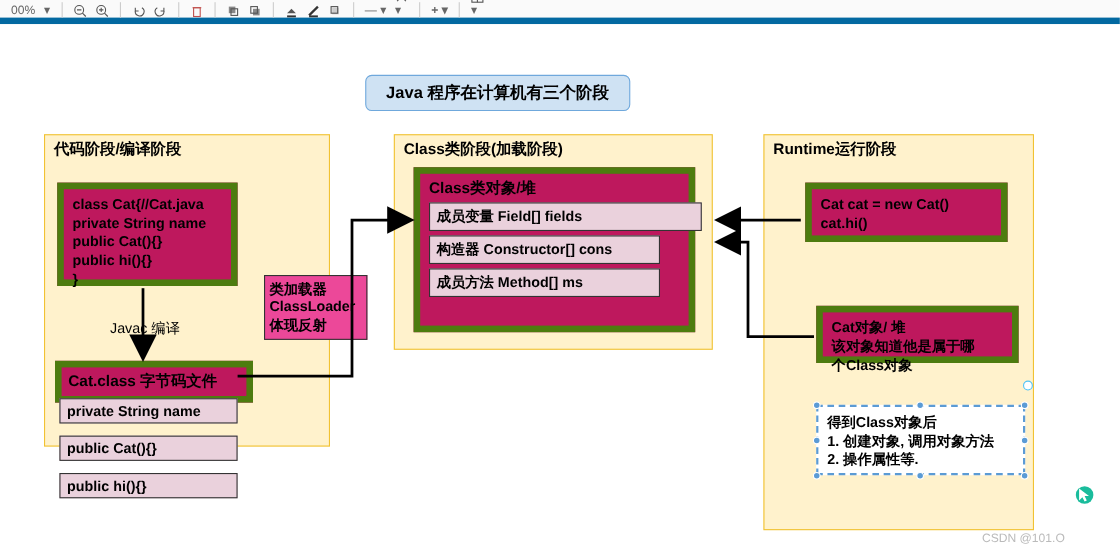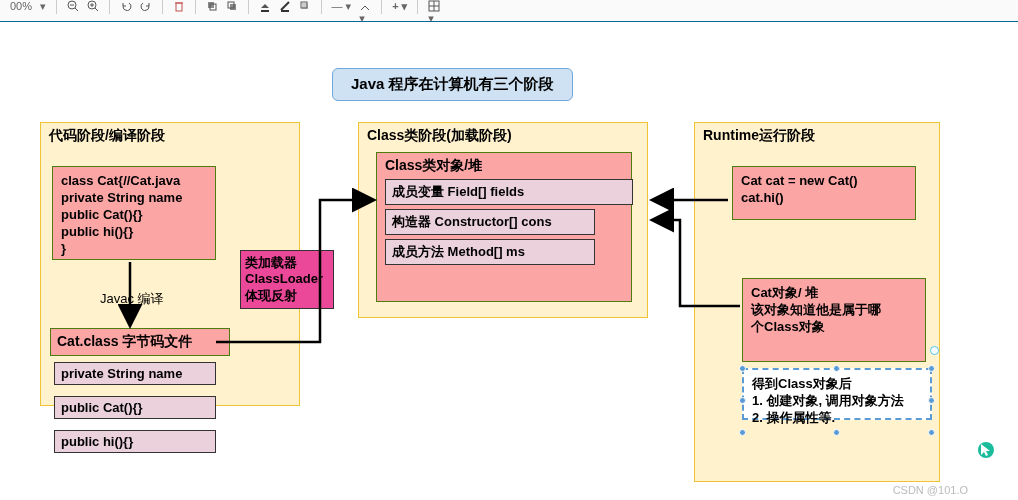--- a/index.html
+++ b/index.html
@@ -1,26 +1,26 @@
 <!DOCTYPE html>
 <html><head>
 <meta charset="utf-8">
 <style>
 html,body{margin:0;padding:0;background:#fff;font-family:Arial,"Microsoft YaHei",sans-serif;font-size:13px;color:#000;width:1018px;height:500px;overflow:hidden}
 *{box-sizing:border-box}
-.toolbar{position:absolute;top:0;left:0;right:0;height:22px;border-bottom:1px solid #0369a1;display:flex;align-items:flex-start;padding:0 6px;font-size:11px;color:#555;background:#fafafa}
+.toolbar{position:absolute;top:0;left:0;right:0;height:22px;border-bottom:6px solid #0369a1;display:flex;align-items:flex-end;padding:0 6px;font-size:11px;color:#555;background:#fafafa}
 .toolbar .sep{width:1px;height:14px;background:#ccc;margin:0 6px}
 .toolbar .btn{padding:0 4px;cursor:pointer;color:#666}
 .toolbar svg{display:block}
 .canvas{position:absolute;top:22px;left:0;right:0;bottom:0;background:#fff}
 .box{position:absolute;border:1px solid #999}
 .title-box{background:#cfe2f3;border:1px solid #6fa8dc;border-radius:6px;text-align:right;font-weight:bold;padding:6px 18px;font-size:15px}
 .stage{background:#fff2cc;border:1px solid #f1c232}
 .stage-title{font-weight:bold;padding:4px 8px;font-size:14px}
-.blue-box{background:#fca5a5;border:1px solid #4d7c0f}
+.blue-box{background:#be185d;border:6px solid #4d7c0f}
 .pink-box{background:#ead1dc;border:1px solid #333;padding:3px 6px;margin:4px 0;font-weight:bold;font-size:13px}
 .green-box{background:#ec4899;border:1px solid #333;padding:4px;font-weight:bold;font-size:13px;line-height:1.25}
 .code{font-weight:bold;padding:6px 8px;font-size:13px;line-height:1.3;white-space:pre-line}
 .sel-box{border:2px dashed #5b9bd5;background:#fff}
 .handle{position:absolute;width:7px;height:7px;background:#5b9bd5;border:1px solid #fff;border-radius:50%}
 .rot{position:absolute;width:9px;height:9px;border:1.5px solid #4fc3f7;background:#fff;border-radius:50%}
 .watermark{position:absolute;bottom:4px;right:50px;color:#bbb;font-size:11px}
 .cursor{position:absolute;right:24px;bottom:42px;width:16px;height:16px;background:#1abc9c;border-radius:50%}
 svg.arrows{position:absolute;top:0;left:0;pointer-events:none}
 </style>
@@ -145,25 +145,25 @@
     <div class="pink-box" style="width:248px">成员变量 Field[] fields</div>
     <div class="pink-box" style="width:210px">构造器 Constructor[] cons</div>
     <div class="pink-box" style="width:210px">成员方法 Method[] ms</div>
   </div>
 
   <div class="box stage" style="left:694px;top:100px;width:246px;height:360px">
     <div class="stage-title">Runtime运行阶段</div>
   </div>
   <div class="box blue-box code" style="left:732px;top:144px;width:184px;height:54px">Cat cat = new Cat()
 cat.hi()</div>
-  <div class="box blue-box code" style="left:742px;top:256px;width:184px;height:84px">Cat对象/ 堆
+  <div class="box blue-box code" style="left:742px;top:256px;width:184px;height:52px">Cat对象/ 堆
 该对象知道他是属于哪
 个Class对象</div>
 
-  <div class="box sel-box code" style="left:742px;top:346px;width:190px;height:52px;font-weight:bold">得到Class对象后
+  <div class="box sel-box code" style="left:742px;top:346px;width:190px;height:64px;font-weight:bold">得到Class对象后
 1. 创建对象, 调用对象方法
 2. 操作属性等.</div>
   <div class="handle" style="left:739px;top:343px"></div>
   <div class="handle" style="left:833px;top:343px"></div>
   <div class="handle" style="left:928px;top:343px"></div>
   <div class="handle" style="left:739px;top:375px"></div>
   <div class="handle" style="left:928px;top:375px"></div>
   <div class="handle" style="left:739px;top:407px"></div>
   <div class="handle" style="left:833px;top:407px"></div>
   <div class="handle" style="left:928px;top:407px"></div>

